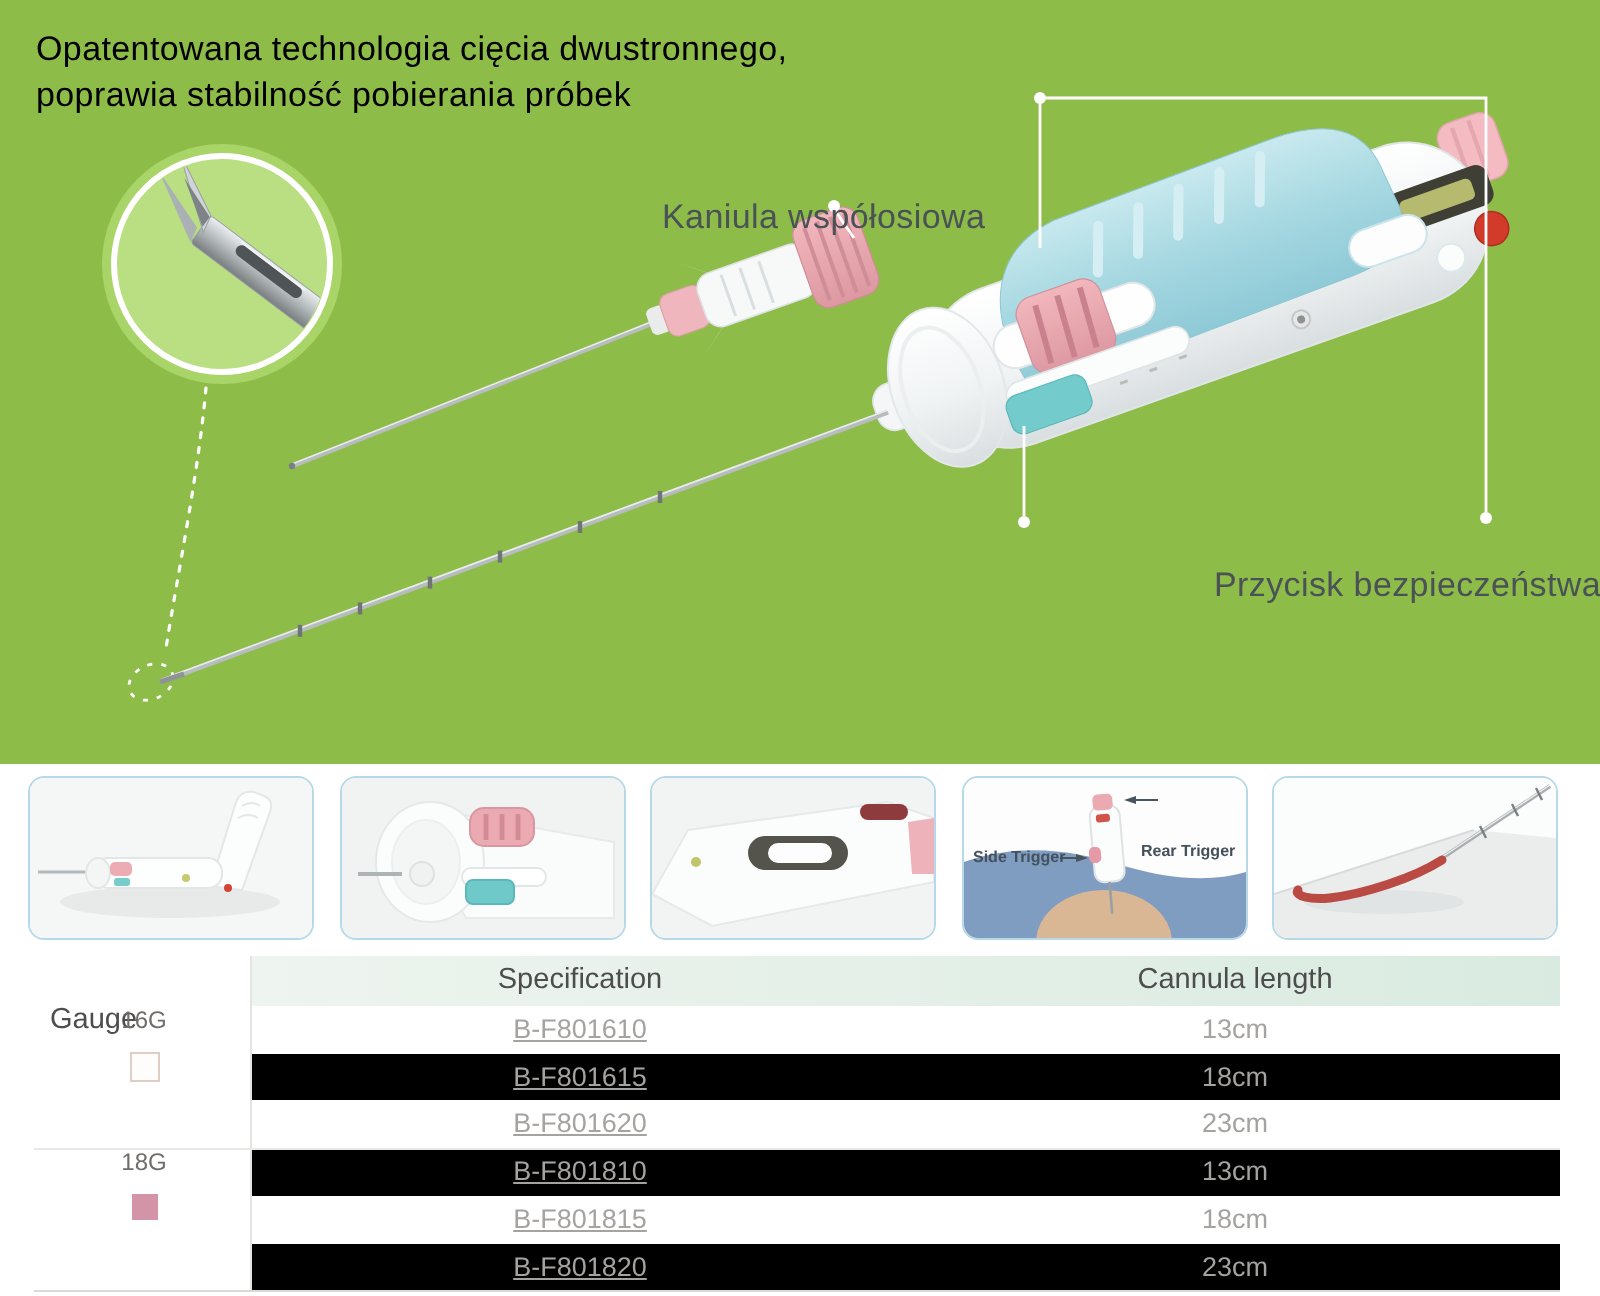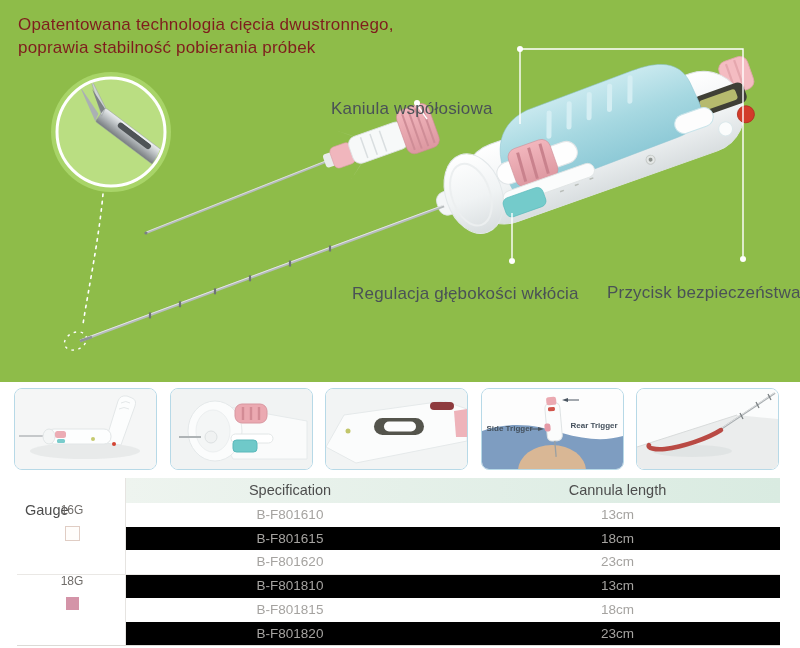--- a/index.html
+++ b/index.html
@@ -2,21 +2,21 @@
 <html><head>
 <meta charset="utf-8">
 <style>
   html,body{margin:0;padding:0;background:#fff;}
   .page{position:relative;width:800px;height:648px;overflow:hidden;background:#ffffff;
         font-family:"Liberation Sans",sans-serif;}
   
   .hero{position:absolute;left:0;top:0;width:800px;height:382px;background:#8ebc49;}
   .hero svg{position:absolute;left:0;top:0;}
   .hero-title{position:absolute;left:18px;top:13px;font-size:17px;line-height:23px;
-              color:#7f1d1d;letter-spacing:.2px;}
+              color:#000000;letter-spacing:.2px;}
   .hero-label{position:absolute;font-size:17px;color:#4a5256;white-space:nowrap;letter-spacing:.2px;margin-top:15px;}
   .lbl-coaxial{left:331px;top:84px;}
   .lbl-depth{left:352px;top:269px;}
   .lbl-safety{left:607px;top:268px;}
   
   .thumb{position:absolute;top:388px;width:141px;height:80px;border:1.5px solid #b7d9e7;
          border-radius:8px;background:#fff;overflow:hidden;}
   .t1{left:14px}.t2{left:169.5px}.t3{left:325px}.t4{left:480.5px}.t5{left:636px}
   .trigger-label{position:absolute;font-size:8px;font-weight:bold;color:#44505c;white-space:nowrap;}
   .lbl-rear{left:89px;top:6px;margin-top:26px;}
@@ -28,21 +28,21 @@
   .th-band{position:absolute;left:125px;right:20px;top:0;height:25px;
            background:linear-gradient(90deg,#eef4ef,#d9ebe1);}
   .th-spec{position:absolute;left:0;width:330px;text-align:center;height:29px;line-height:25px;
            font-size:14.5px;color:#4d4d4d;}
   .th-len{position:absolute;left:330px;right:0;text-align:center;height:25px;line-height:25px;
           font-size:14.5px;color:#4d4d4d;}
   .trow{position:absolute;left:125px;right:20px;height:23.7px;}
   .trow.alt{background:#000000;}
   .r0{top:25px}.r1{top:48.7px}.r2{top:72.4px}.r3{top:96.1px}.r4{top:119.8px}.r5{top:143.5px}
   .cell-spec{position:absolute;left:0;width:330px;text-align:center;line-height:23.7px;
-             font-size:13.5px;color:#a5a3a0;}
+             font-size:13.5px;color:#a5a3a0;text-decoration:underline;}
   .cell-len{position:absolute;left:330px;right:0;text-align:center;line-height:23.7px;
             font-size:13.5px;color:#a5a3a0;}
   .gauge-row{position:absolute;left:20px;width:104px;display:flex;align-items:center;gap:9px;
              font-size:12px;color:#706d6a;flex-direction:column;}
   .g16{top:25px;height:71px;}
   .g18{top:96.1px;height:71px;}
   .swatch{width:13px;height:13px;display:inline-block;}
   .swatch.outline{background:#fffdfb;border:1px solid #e0cdc4;}
   .swatch.filled{background:#d494a8;}
   .v-divider{position:absolute;left:125px;top:0;width:1px;height:167px;background:#e6e4e1;}
@@ -185,21 +185,20 @@
         <circle cx="743" cy="259" r="3"></circle>
         <circle cx="512" cy="261" r="3"></circle>
       </g>
     </svg>
 
     <div class="hero-title">
       <div>Opatentowana technologia cięcia dwustronnego,</div>
       <div>poprawia stabilność pobierania próbek</div>
     </div>
     <div class="hero-label lbl-coaxial">Kaniula współosiowa</div>
-    <div class="hero-label lbl-depth">Regulacja głębokości wkłócia</div>
     <div class="hero-label lbl-safety">Przycisk bezpieczeństwa</div>
   </div>
 
   <div class="thumb t1">
     <svg width="141" height="80" viewBox="0 0 141 80">
       <rect width="141" height="80" fill="#f5f6f6"></rect>
       <ellipse cx="70" cy="62" rx="55" ry="8" fill="#e0e3e3" opacity="0.6"></ellipse>
       <line x1="4" y1="47" x2="34" y2="47" stroke="#b4b9bb" stroke-width="1.5"></line>
       <path d="M90,54 L103,12 Q105,6 112,7 L117,9 Q122,11 120,17 L106,56 Z" fill="#fcfdfd" stroke="#e3e7e8"></path>
       <path d="M106,14 q5,-3 9,0" fill="none" stroke="#e4e8e9"></path>

